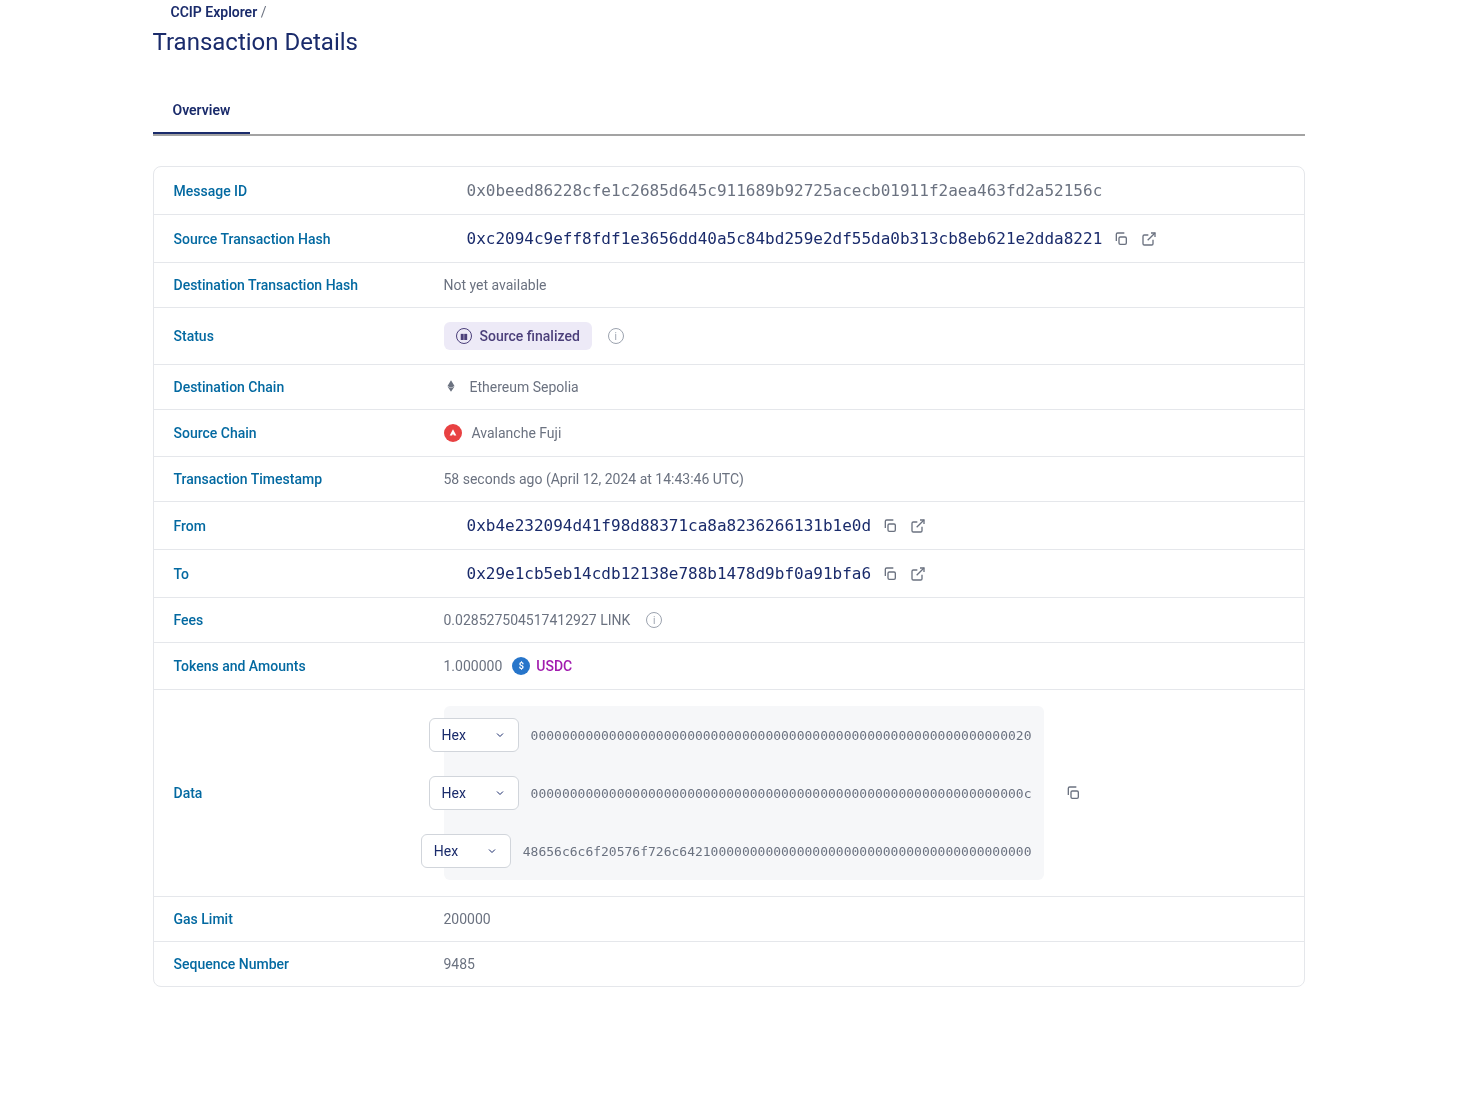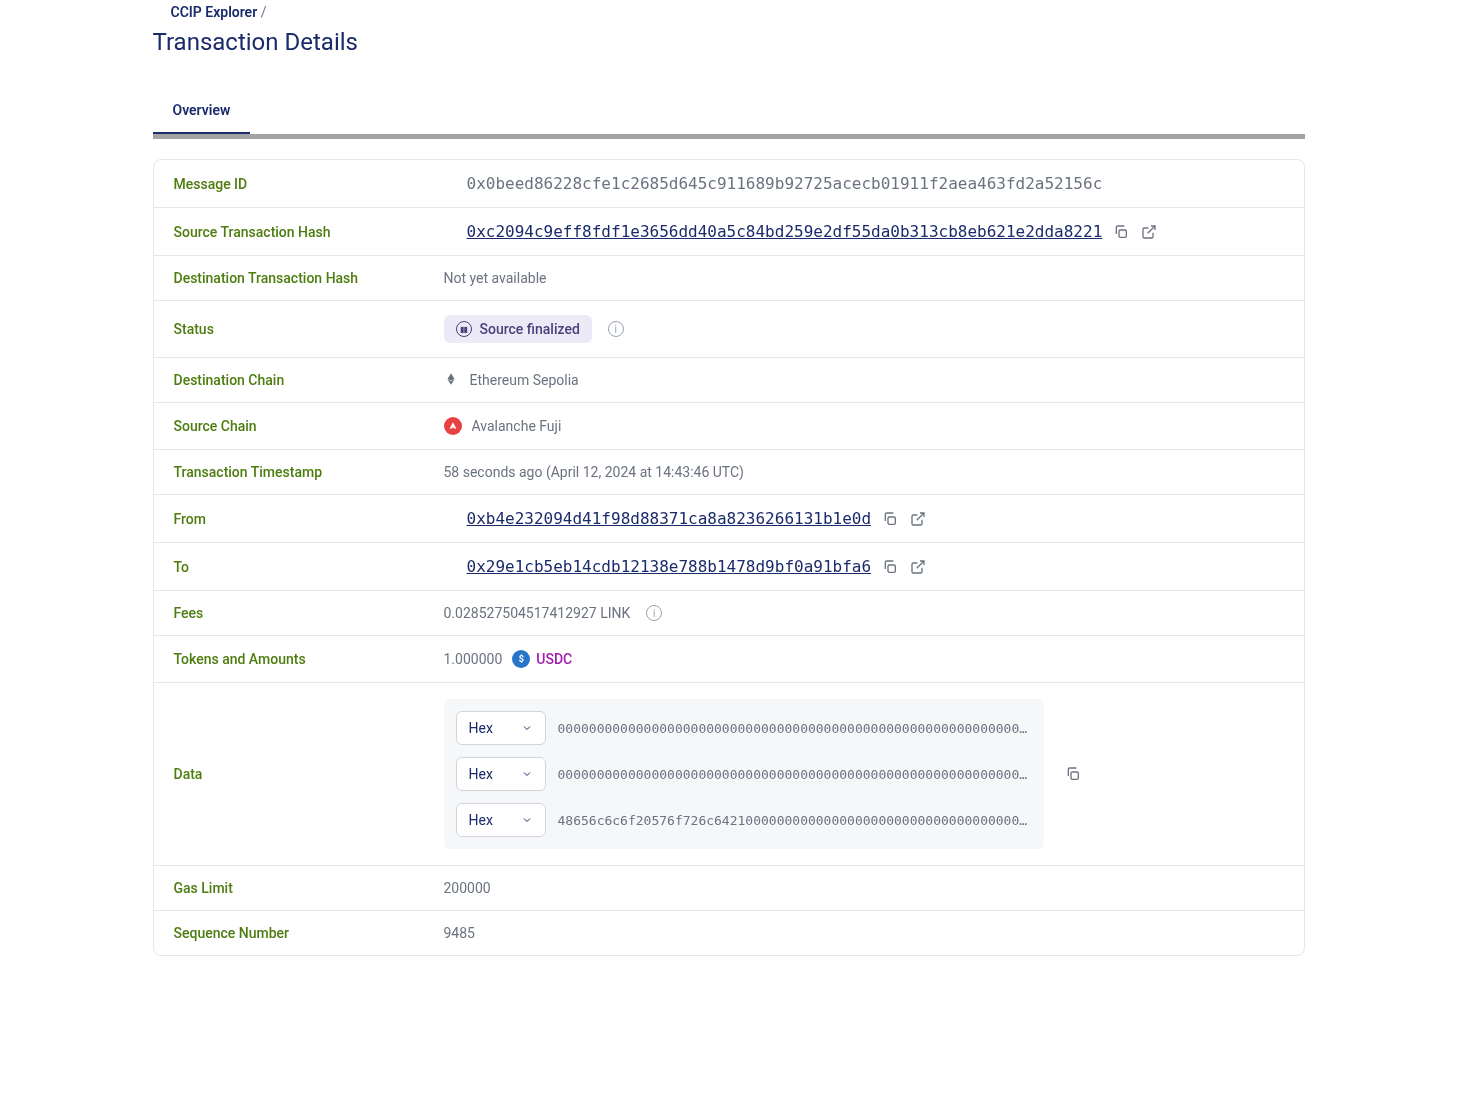--- a/index.html
+++ b/index.html
@@ -28,22 +28,22 @@
     }
     .page-title {
       font-size: 24px;
       font-weight: 400;
       color: #1a2b6b;
       margin-top: 8px;
       margin-bottom: 32px;
     }
     .tabs {
       display: flex;
-      border-bottom: 5px solid #a3a3a3;
-      margin-bottom: 20px;
+      border-bottom: 2px solid #a3a3a3;
+      margin-bottom: 30px;
     }
     .tab {
       padding: 14px 20px;
       font-weight: 600;
       color: #1a2b6b;
       cursor: pointer;
       border-bottom: 2px solid transparent;
     }
     .tab.active {
       border-bottom-color: #1a2b6b;
@@ -56,41 +56,40 @@
     .row {
       display: flex;
       align-items: center;
       padding: 14px 20px;
       border-bottom: 1px solid #e5e7eb;
     }
     .row:last-child { border-bottom: none; }
     .row-label {
       flex: 0 0 270px;
       font-weight: 500;
-      color: #4d7c0f;
+      color: #0369a1;
       font-size: 14px;
     }
     .row-value {
       flex: 1;
       color: #6b7280;
       font-size: 14px;
       display: flex;
       align-items: center;
       gap: 10px;
     }
     .mono {
       font-family: ui-monospace, Menlo, Monaco, Consolas, monospace;
       font-size: 16px;
       word-break: break-all;
       margin-left: 23px;
     }
     .link {
       color: #1a2b6b;
       cursor: pointer;
-      text-decoration: underline;
     }
     .icon-btn {
       width: 18px;
       height: 18px;
       display: inline-flex;
       align-items: center;
       justify-content: center;
       cursor: pointer;
       color: #6b7280;
     }
@@ -162,23 +161,24 @@
     .token-name {
       color: #a21caf;
       font-weight: 500;
     }
     .data-section {
       background: #f6f7f9;
       padding: 12px;
       border-radius: 6px;
       display: flex;
       flex-direction: column;
-      gap: 12px;
+      gap: 24px;
       flex: 1;
       max-width: 600px;
+      align-items: flex-end;
     }
     .data-row-inner {
       display: flex;
       align-items: center;
       gap: 12px;
     }
     .select-box {
       display: flex;
       align-items: center;
       justify-content: space-between;

